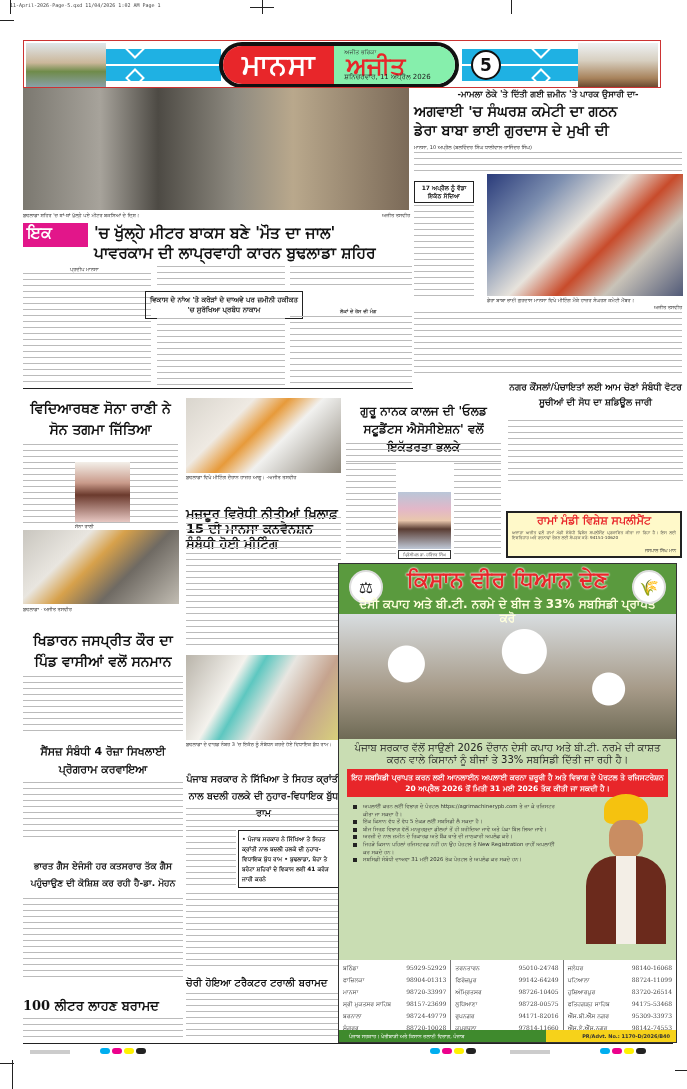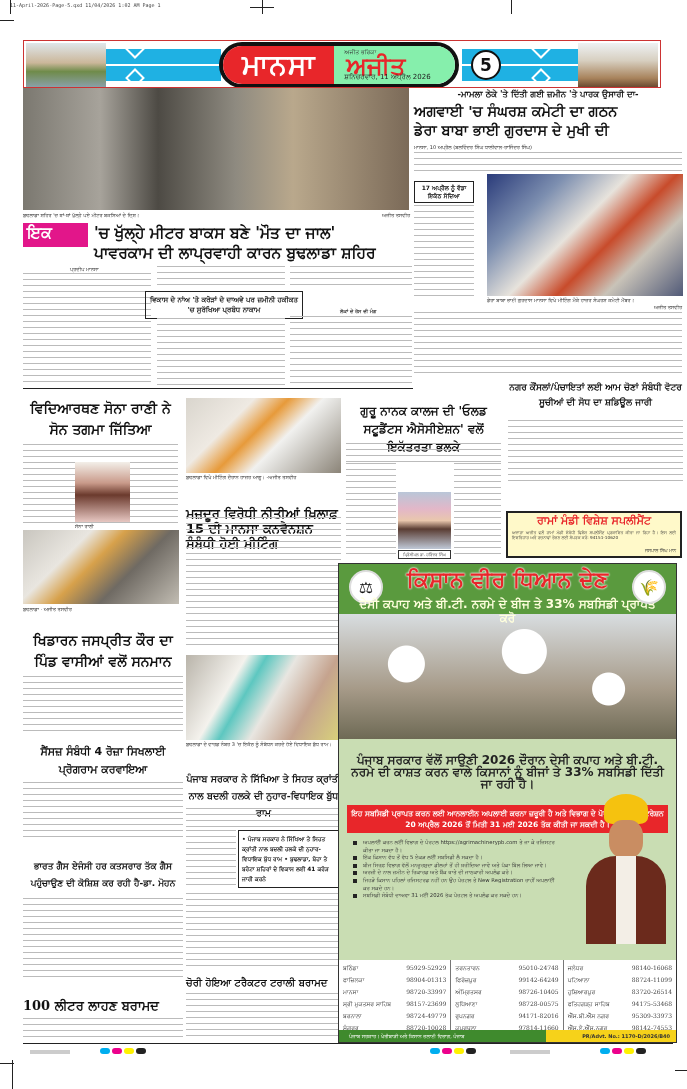--- a/index.html
+++ b/index.html
@@ -28,21 +28,21 @@
 .body{font-size:4.6px;line-height:6.1px;color:#555;text-align:justify}
 .magenta{background:#e2168a;color:#fff;font-weight:bold;font-size:16px;line-height:20px;padding:0 4px}
 .boxhl{border:1px solid #222;text-align:center;font-weight:bold;font-size:10px;line-height:13px;padding:3px}
 .suppbox{border:2px solid #222;background:#fff9c9}
 .ad{left:338px;top:563px;width:339px;height:480px;border:1px solid #333;background:#c9ddb3;overflow:hidden}
 .ad-top{height:50px;background:#5a9a3e;position:relative}
 .ad-title{position:absolute;left:60px;right:60px;top:3px;text-align:center;color:#e8262a;font-weight:bold;font-size:22px;text-shadow:0 0 2px #fff,0 0 2px #fff}
 .ad-sub{position:absolute;left:20px;right:20px;top:33px;text-align:center;color:#ffd;font-weight:bold;font-size:12px}
 .seal{position:absolute;top:6px;width:34px;height:34px;border-radius:50%;background:#fff;border:2px solid #ddd;display:flex;align-items:center;justify-content:center;font-size:16px}
 .cotton{height:125px;background:radial-gradient(circle at 20% 40%,#fff 0 18px,transparent 19px),radial-gradient(circle at 55% 30%,#fff 0 22px,transparent 23px),radial-gradient(circle at 80% 60%,#fff 0 16px,transparent 17px),linear-gradient(180deg,#d8dde0,#a69a88 60%,#6e6a55)}
-.ad-msg{text-align:center;font-weight:bold;font-size:12px;line-height:12px;color:#222;padding:15px 8px}
+.ad-msg{text-align:center;font-weight:normal;font-size:10px;line-height:12px;color:#222;padding:3px 8px}
 .ad-red{background:#e8262a;color:#fff;text-align:center;font-weight:bold;font-size:7.5px;line-height:11px;margin:0 8px;padding:3px}
 .bullets{list-style:none;padding:6px 14px 0 14px;font-size:5.3px;line-height:7.6px;color:#333;width:230px}
 .bullets li{position:relative;padding-left:10px}
 .bullets li:before{content:"";position:absolute;left:0;top:2px;width:4px;height:4px;background:#222}
 .arrow{background:#f6d21a;color:#0d6b2a;font-weight:bold;font-size:10px;line-height:15px;padding:4px 30px 4px 10px;clip-path:polygon(0 0,92% 0,100% 50%,92% 100%,0 100%);width:255px}
 .cm{position:absolute;right:8px;top:230px;width:86px;height:150px}
 .contacts{position:absolute;left:0;right:0;top:396px;background:#fff;display:grid;grid-template-columns:1fr 1fr 1fr}
 .contacts .col{padding:2px 4px;border-right:1px solid #777}
 .contacts .row{display:flex;justify-content:space-between;font-size:6px;line-height:12px;color:#333}
 .contacts .row .ph{font-family:"DejaVu Serif",serif;color:#444}

